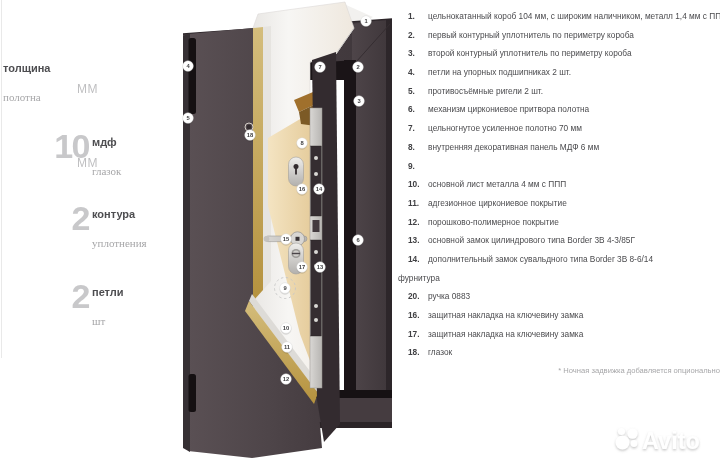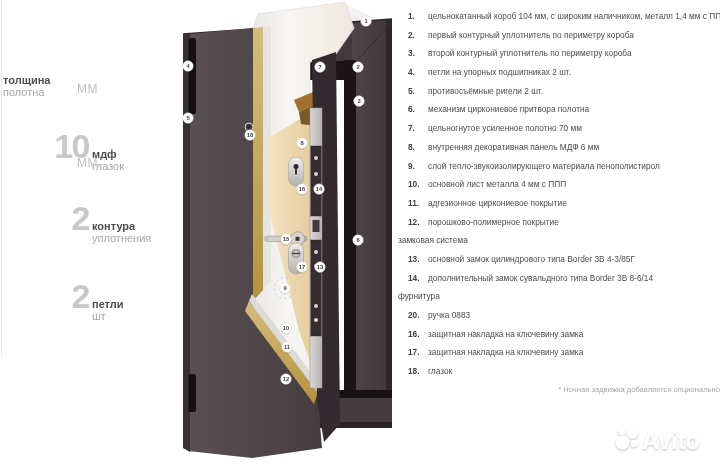--- a/index.html
+++ b/index.html
@@ -6,22 +6,22 @@
   #stage{position:relative;width:720px;height:465px;background:#ffffff;overflow:hidden;
          font-family:"Liberation Sans",sans-serif;}
   .edge-line{position:absolute;left:1px;top:0;width:1px;height:358px;background:#e9e9e9;}
 
   
   .spec{position:absolute;left:0;width:172px;}
   .spec-main{display:flex;align-items:flex-start;}
   .spec-num{width:89px;text-align:right;font-size:34px;font-weight:700;color:#c8c8ca;
             line-height:27px;letter-spacing:-1.5px;}
   .spec-lbls{margin-left:3px;padding-top:4px;}
-  .spec-lbls .b{font-size:11px;font-weight:700;color:#4d4d50;line-height:11px;margin-top:12px;}
-  .spec-lbls .l{font-size:11px;color:#a6a6a8;line-height:11px;margin-top:1px;}
+  .spec-lbls .b{font-size:11px;font-weight:700;color:#4d4d50;line-height:11px;}
+  .spec-lbls .l{font-size:11px;color:#a6a6a8;line-height:11px;margin-top:18px;font-family:Liberation Serif, serif;}
   .spec-unit{position:absolute;left:77px;top:23px;font-size:12px;color:#bfbfc1;letter-spacing:.5px;}
 
   
   .features{position:absolute;left:394px;top:12px;width:326px;}
   .frow{display:flex;margin-bottom:10.1px;}
   .fnum{flex:0 0 20px;padding-left:14px;font-size:8.3px;line-height:8.6px;font-weight:700;color:#414144;}
   .ftxt{font-size:8.3px;line-height:8.6px;color:#4b4b4e;white-space:nowrap;}
   .fhead{margin:0 0 10.1px 4px;font-size:8.3px;line-height:8.6px;color:#4b4b4e;}
   .fnote{margin-left:0;font-size:7.6px;line-height:8.6px;color:#a7a7a9;white-space:nowrap;text-align:right;}
 
@@ -297,37 +297,35 @@
       <div class="frow">
           <span class="fnum">7.</span>
           <span class="ftxt">цельногнутое усиленное полотно 70 мм</span>
         </div>
       <div class="frow">
           <span class="fnum">8.</span>
           <span class="ftxt">внутренняя декоративная панель МДФ 6 мм</span>
         </div>
       <div class="frow">
           <span class="fnum">9.</span>
-          <span class="ftxt">слой тепло-звукоизолирующего материала пенополистирол</span>
         </div>
       <div class="frow">
           <span class="fnum">10.</span>
           <span class="ftxt">основной лист металла 4 мм с ППП</span>
         </div>
       <div class="frow">
           <span class="fnum">11.</span>
           <span class="ftxt">адгезионное циркониевое покрытие</span>
         </div>
       <div class="frow">
           <span class="fnum">12.</span>
           <span class="ftxt">порошково-полимерное покрытие</span>
         </div>
     </div>
     <div class="fgroup">
-      <div class="fhead">замковая система</div>
       <div class="frow">
           <span class="fnum">13.</span>
           <span class="ftxt">основной замок цилиндрового типа Border 3В 4-3/85Г</span>
         </div>
       <div class="frow">
           <span class="fnum">14.</span>
           <span class="ftxt">дополнительный замок сувальдного типа Border 3В 8-6/14</span>
         </div>
     </div>
     <div class="fgroup">

